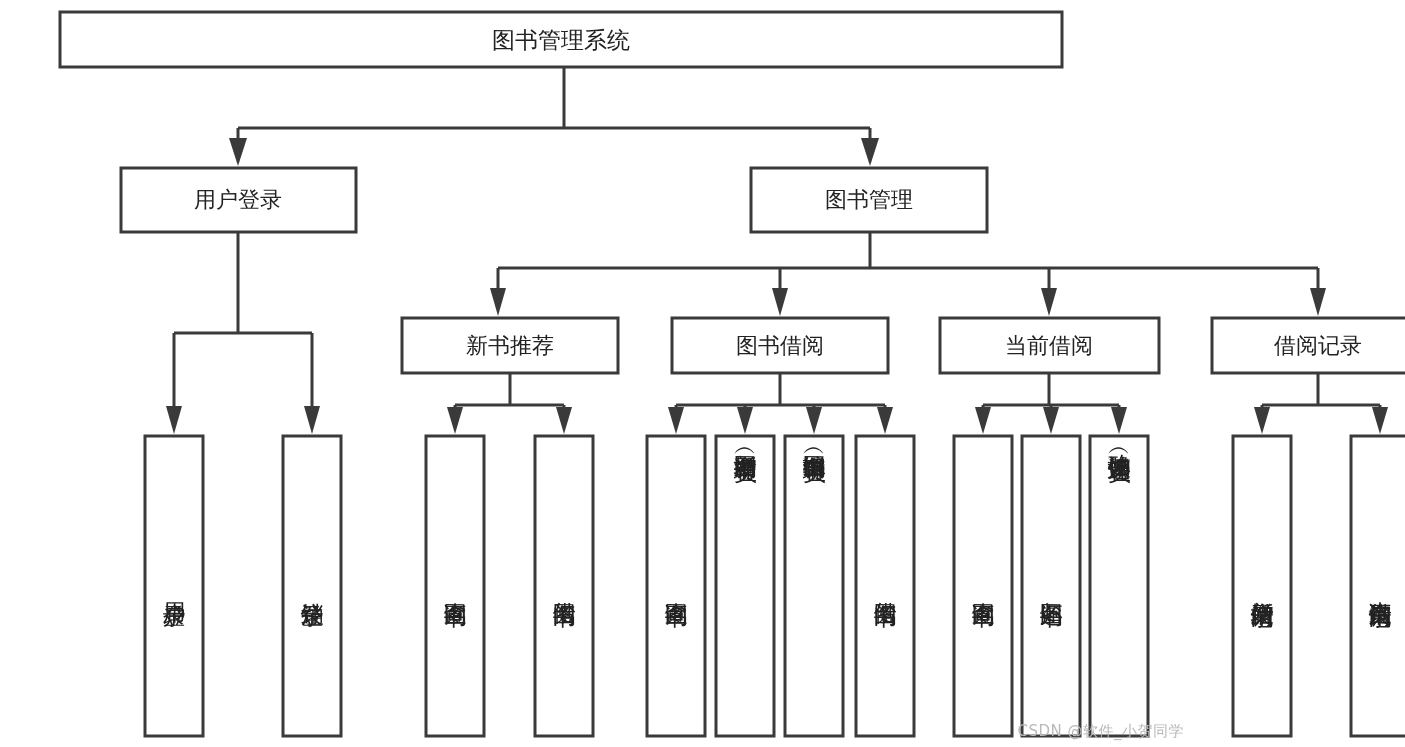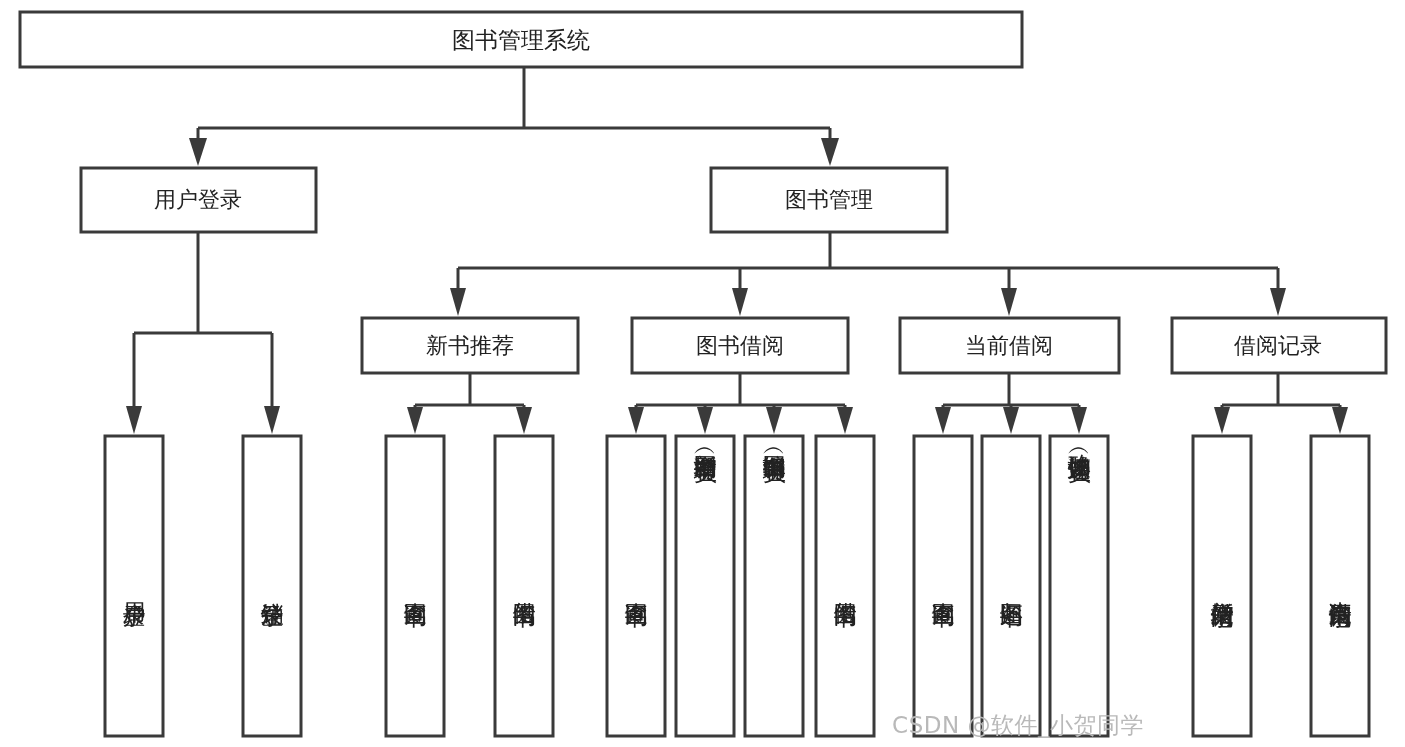--- a/index.html
+++ b/index.html
@@ -12,20 +12,21 @@
     width: 1405px;
     height: 747px;
     font-family: "DejaVu Sans", "Liberation Sans", sans-serif;
     overflow: hidden;
     position: relative;
   }
   #diagram-root {
     position: relative;
     width: 1154px;
     height: 747px;
+    margin-left: 40px;
   }
   svg.diagram {
     position: absolute;
     left: 0;
     top: 0;
     width: 1405px;
     height: 747px;
   }
   .node-box {
     fill: #ffffff;
@@ -66,21 +67,21 @@
     color: #222222;
     letter-spacing: 1px;
     white-space: nowrap;
     text-align: center;
   }
   .watermark {
     position: absolute;
     right: 10px;
     bottom: 6px;
     font-family: "DejaVu Sans", "Liberation Sans", sans-serif;
-    font-size: 23px;
+    font-size: 15px;
     color: #b9b9b9;
     letter-spacing: 0.5px;
     white-space: nowrap;
   }
 </style>
 </head>
 <body>
 
 <div id="diagram-root">
 

